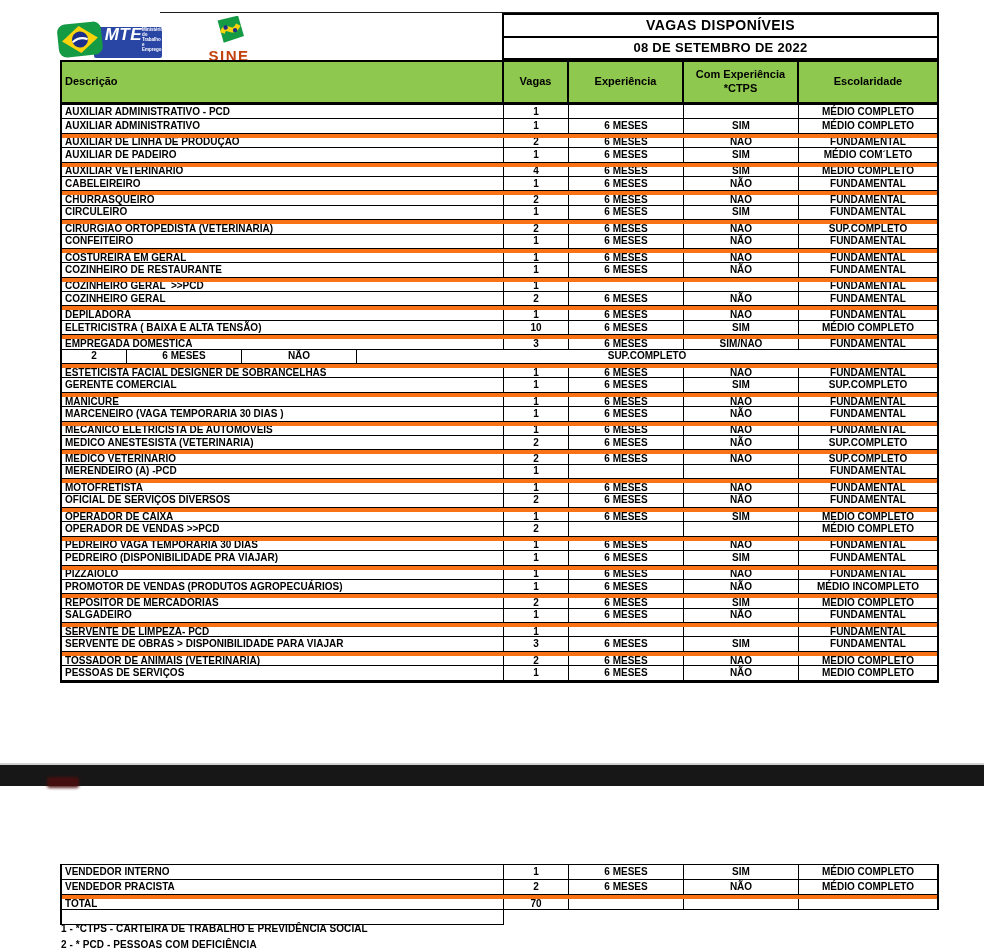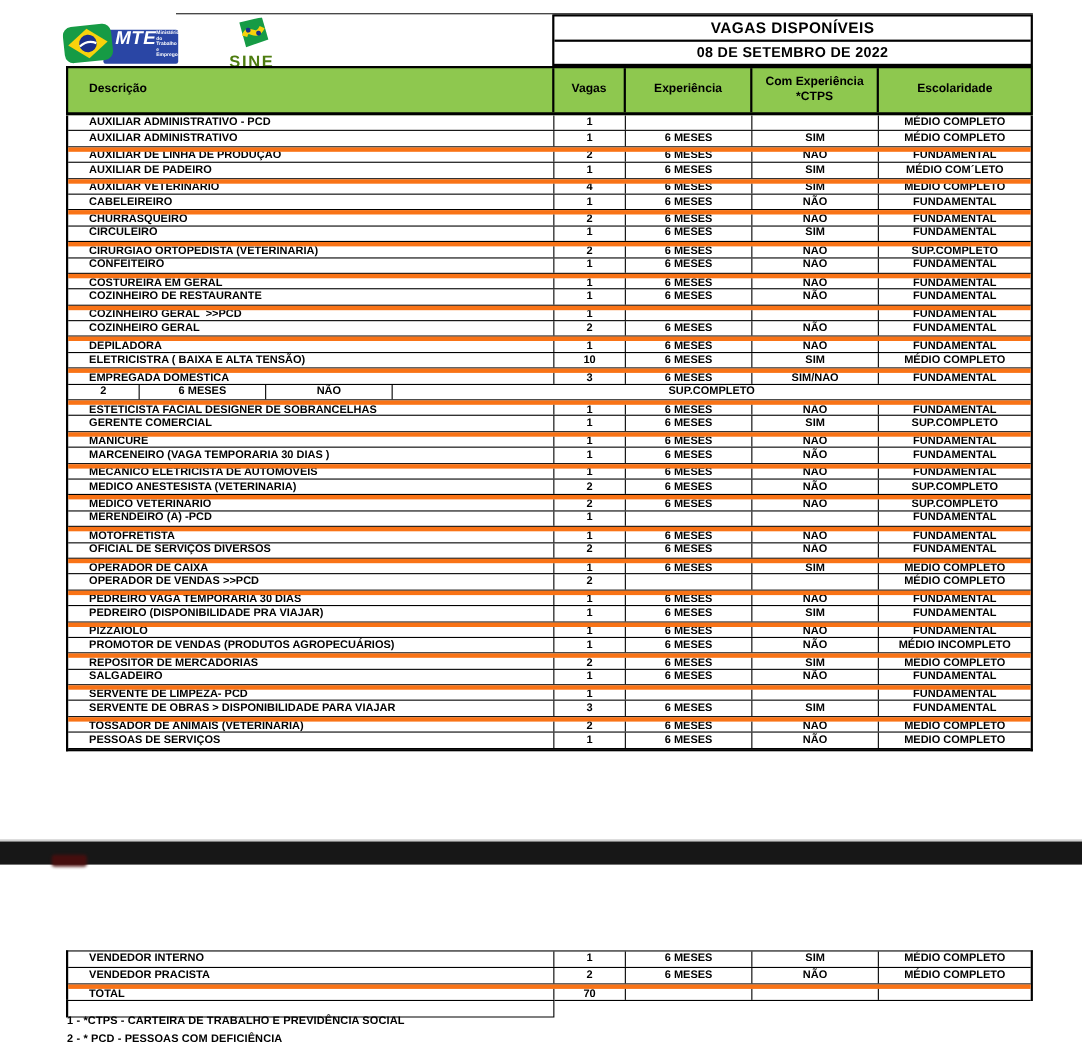--- a/index.html
+++ b/index.html
@@ -19,21 +19,21 @@
   .mte-flag{position:absolute;left:-3px;top:3px;z-index:2;}
   .mte-box{
     position:absolute;left:34px;top:9px;width:68px;height:31px;
     background:#2a46a5;border-radius:2px;color:#fff;
     display:flex;flex-direction:row;justify-content:center;
     padding-left:12px;box-sizing:border-box;
   }
   .mte-word{font-size:17px;font-weight:bold;font-style:italic;line-height:15px;letter-spacing:.5px;}
   .mte-sub{font-size:4.5px;line-height:5px;white-space:pre-line;font-weight:bold;}
   .sine-logo{position:absolute;left:138px;top:3px;width:62px;text-align:center;}
-  .sine-word{font-size:15px;font-weight:800;color:#4d7c0f;letter-spacing:1.5px;line-height:15px;}
+  .sine-word{font-size:15px;font-weight:800;color:#c2410c;letter-spacing:1.5px;line-height:15px;}
   .sine-bar{width:48px;height:3px;margin:1px auto 0;background:#3c9a55;opacity:.65;border-radius:1px;}
 
   
   .header-box{left:502px;top:13px;width:437px;height:47px;border:2px solid #000;box-sizing:border-box;background:#fff;}
   .header-title{height:21px;line-height:21px;border-bottom:2px solid #000;text-align:center;font-weight:bold;font-size:14px;letter-spacing:.4px;}
   .header-date{height:20px;line-height:20px;text-align:center;font-weight:bold;font-size:13px;letter-spacing:.3px;}
 
   
   .green-row{
     left:60px;top:60px;width:879px;height:45px;display:flex;
@@ -53,21 +53,21 @@
   .t-row{display:flex;height:14.4px;border-bottom:1px solid #000;box-sizing:border-box;}
   .t-row.thick{border-top:4px solid #f97316;}
   #bottom-rows .t-row{height:15px;}
   .cell{
     display:flex;align-items:center;justify-content:center;
     font-weight:bold;font-size:10px;line-height:12px;
     border-right:1px solid #000;box-sizing:border-box;
     overflow:hidden;white-space:pre;
   }
   .cell:last-child{border-right:none;}
-  .c0{width:442px;justify-content:flex-start;padding-left:19px;}
+  .c0{width:442px;justify-content:flex-start;padding-left:3px;}
   .c1{width:65px;}
   .c2{width:115px;}
   .c3{width:115px;}
   .c4{flex:1;}
 
   .empty-row{left:60px;top:909px;width:444px;height:16px;border:1px solid #000;border-left:2px solid #000;box-sizing:border-box;background:#fff;}
 
   .footnote{left:61px;font-weight:bold;font-size:10px;line-height:13px;letter-spacing:.1px;white-space:pre;}
   #footnote-1{top:922px;}
   #footnote-2{top:938px;}

